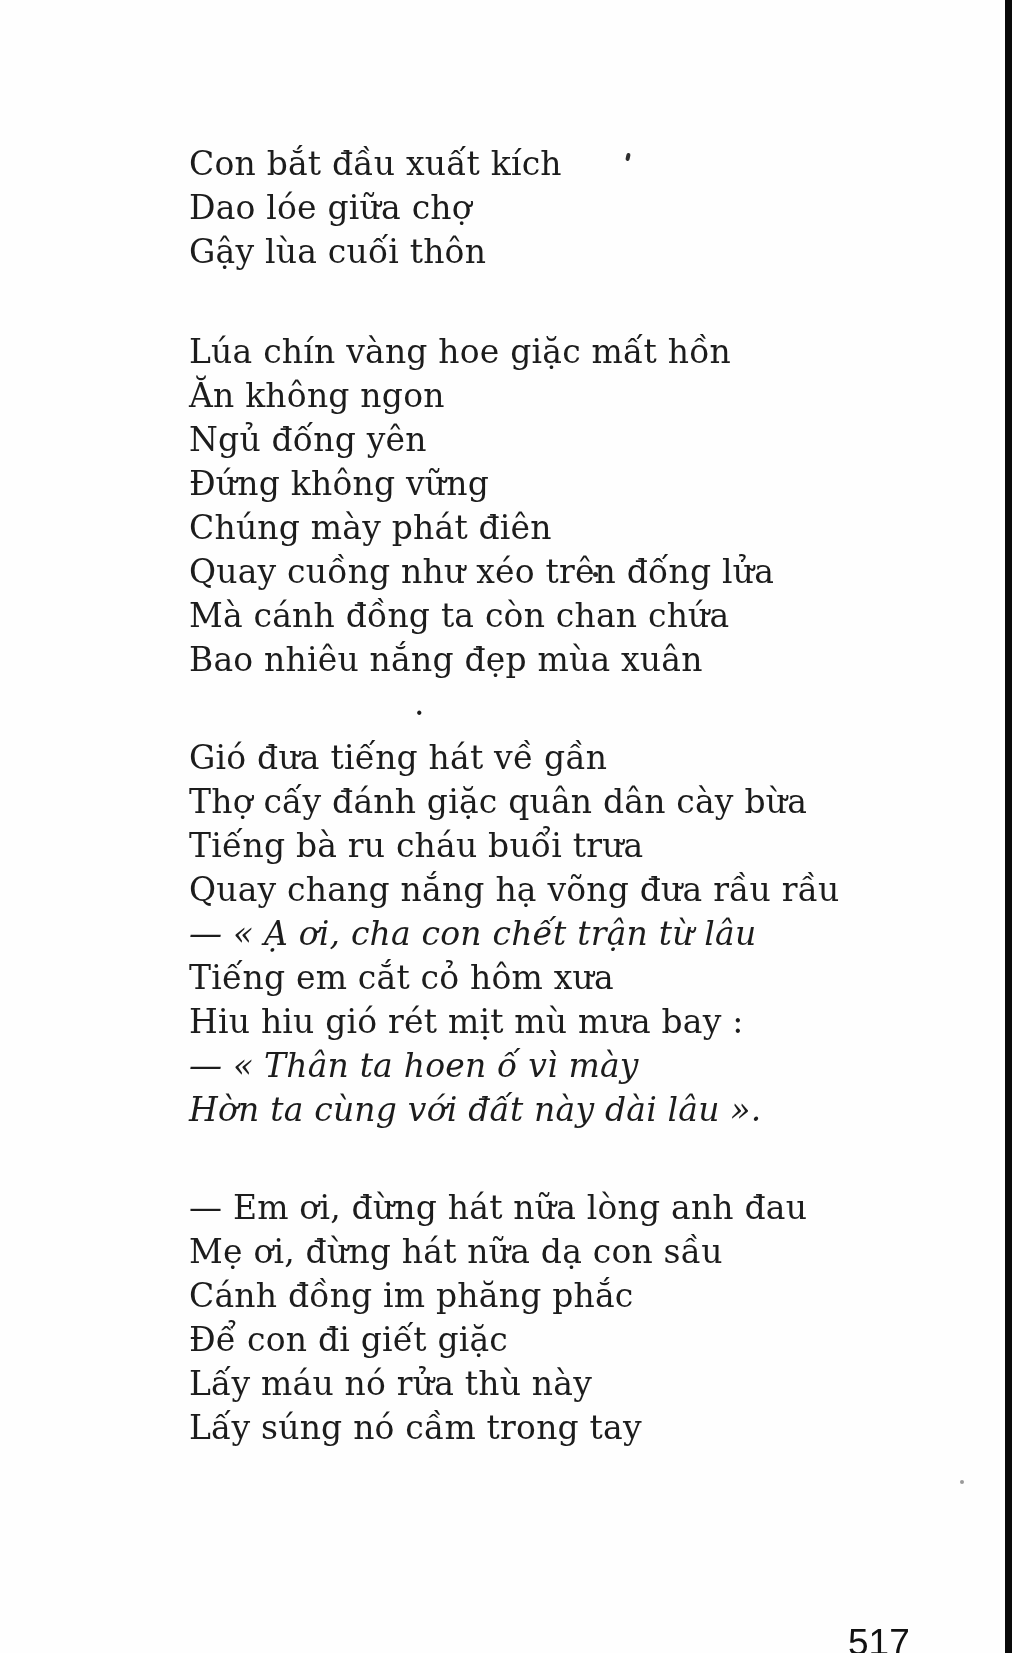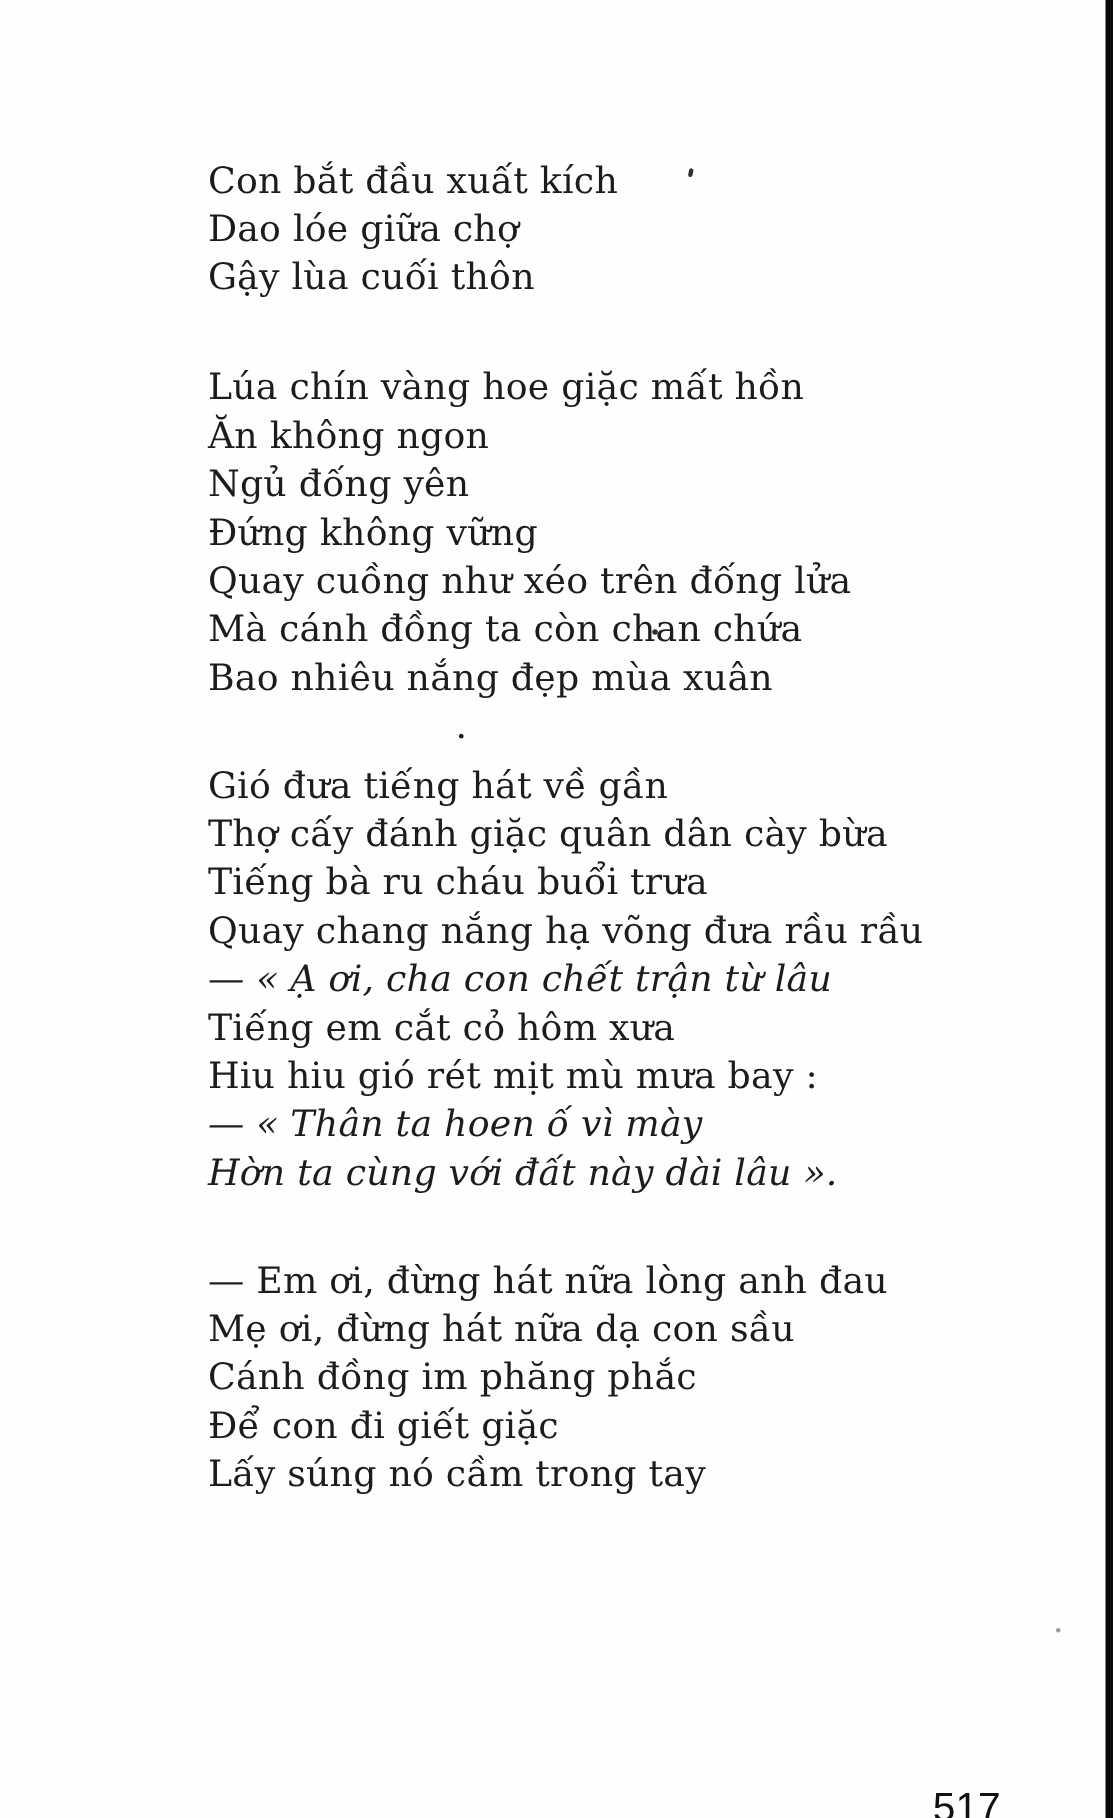--- a/index.html
+++ b/index.html
@@ -81,20 +81,21 @@
       <p class="line">Con bắt đầu xuất kích</p>
       <p class="line">Dao lóe giữa chợ</p>
       <p class="line">Gậy lùa cuối thôn</p>
     </div>
 
     <div class="stanza stanza-2">
       <p class="line">Lúa chín vàng hoe giặc mất hồn</p>
       <p class="line">Ăn không ngon</p>
       <p class="line">Ngủ đống yên</p>
       <p class="line">Đứng không vững</p>
+      <p class="line">Chúng mày phát điên</p>
       <p class="line">Quay cuồng như xéo trên đống lửa</p>
       <p class="line">Mà cánh đồng ta còn chan chứa</p>
       <p class="line">Bao nhiêu nắng đẹp mùa xuân</p>
     </div>
 
     <p class="dot-line">.</p>
 
     <div class="stanza stanza-3">
       <p class="line">Gió đưa tiếng hát về gần</p>
       <p class="line">Thợ cấy đánh giặc quân dân cày bừa</p>
@@ -105,20 +106,21 @@
       <p class="line">Hiu hiu gió rét mịt mù mưa bay :</p>
       <p class="line italic">— « Thân ta hoen ố vì mày</p>
       <p class="line italic">Hờn ta cùng với đất này dài lâu ».</p>
     </div>
 
     <div class="stanza stanza-4">
       <p class="line">— Em ơi, đừng hát nữa lòng anh đau</p>
       <p class="line">Mẹ ơi, đừng hát nữa dạ con sầu</p>
       <p class="line">Cánh đồng im phăng phắc</p>
       <p class="line">Để con đi giết giặc</p>
+      <p class="line">Lấy máu nó rửa thù này</p>
       <p class="line">Lấy súng nó cầm trong tay</p>
     </div>
 
   </div>
 
   <div class="page-number">517</div>
 
   <div class="edge-bar"></div>
 
   <div class="speck speck-1"></div>

